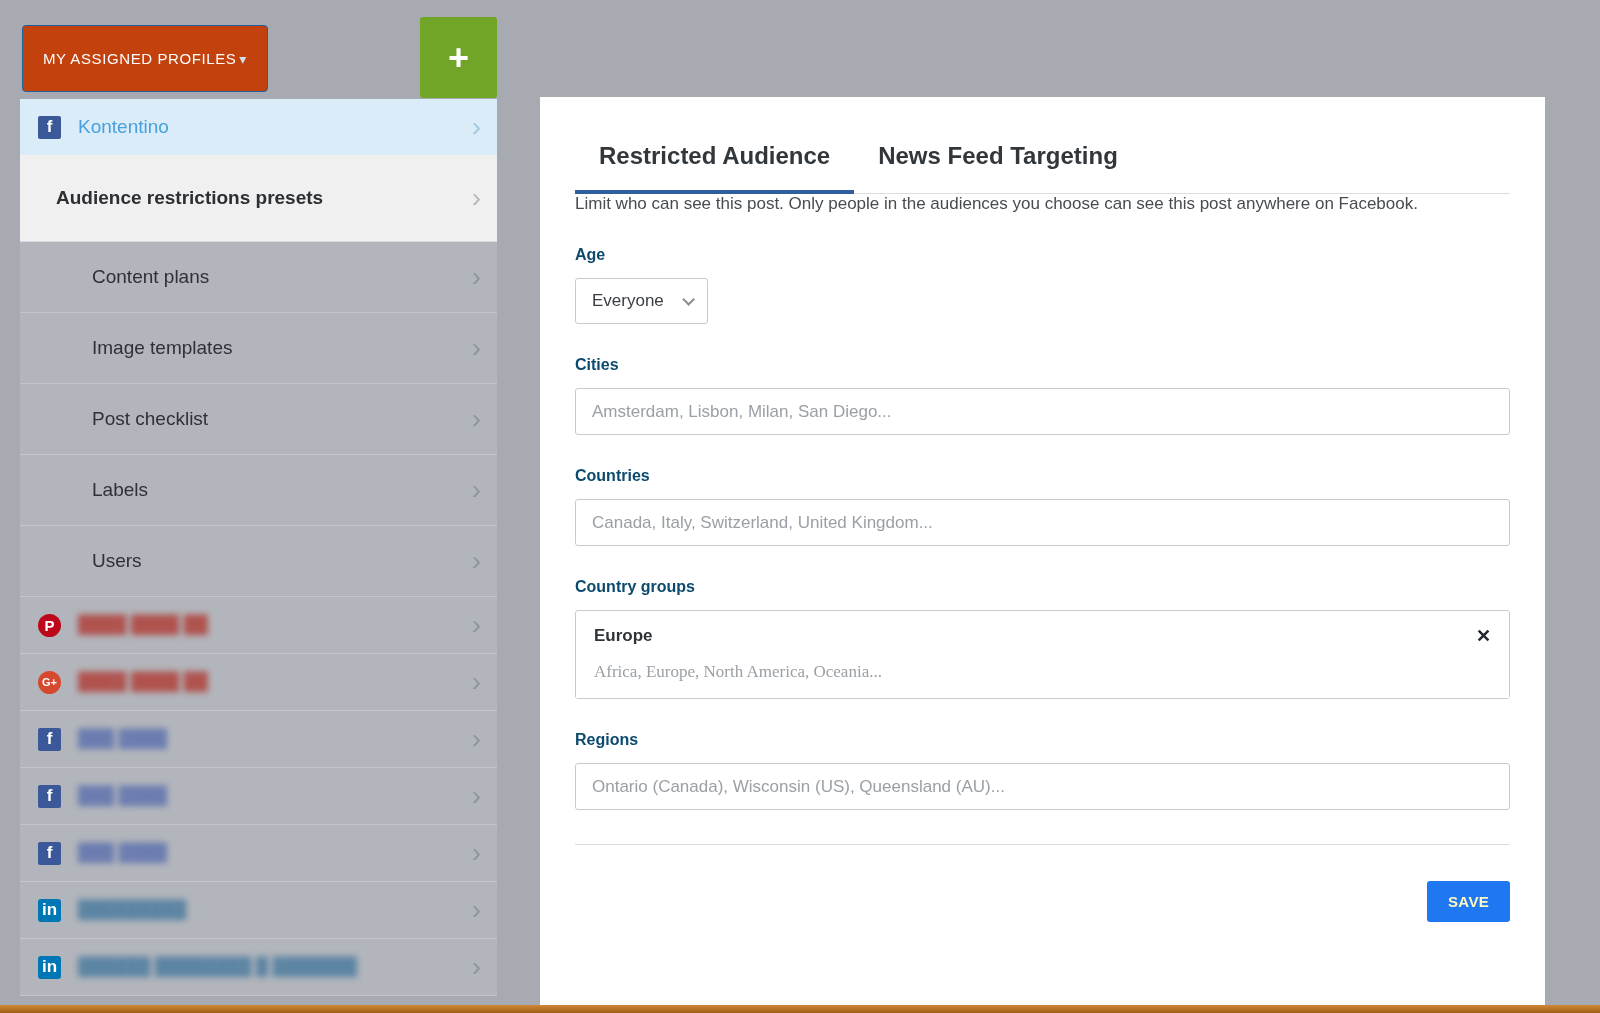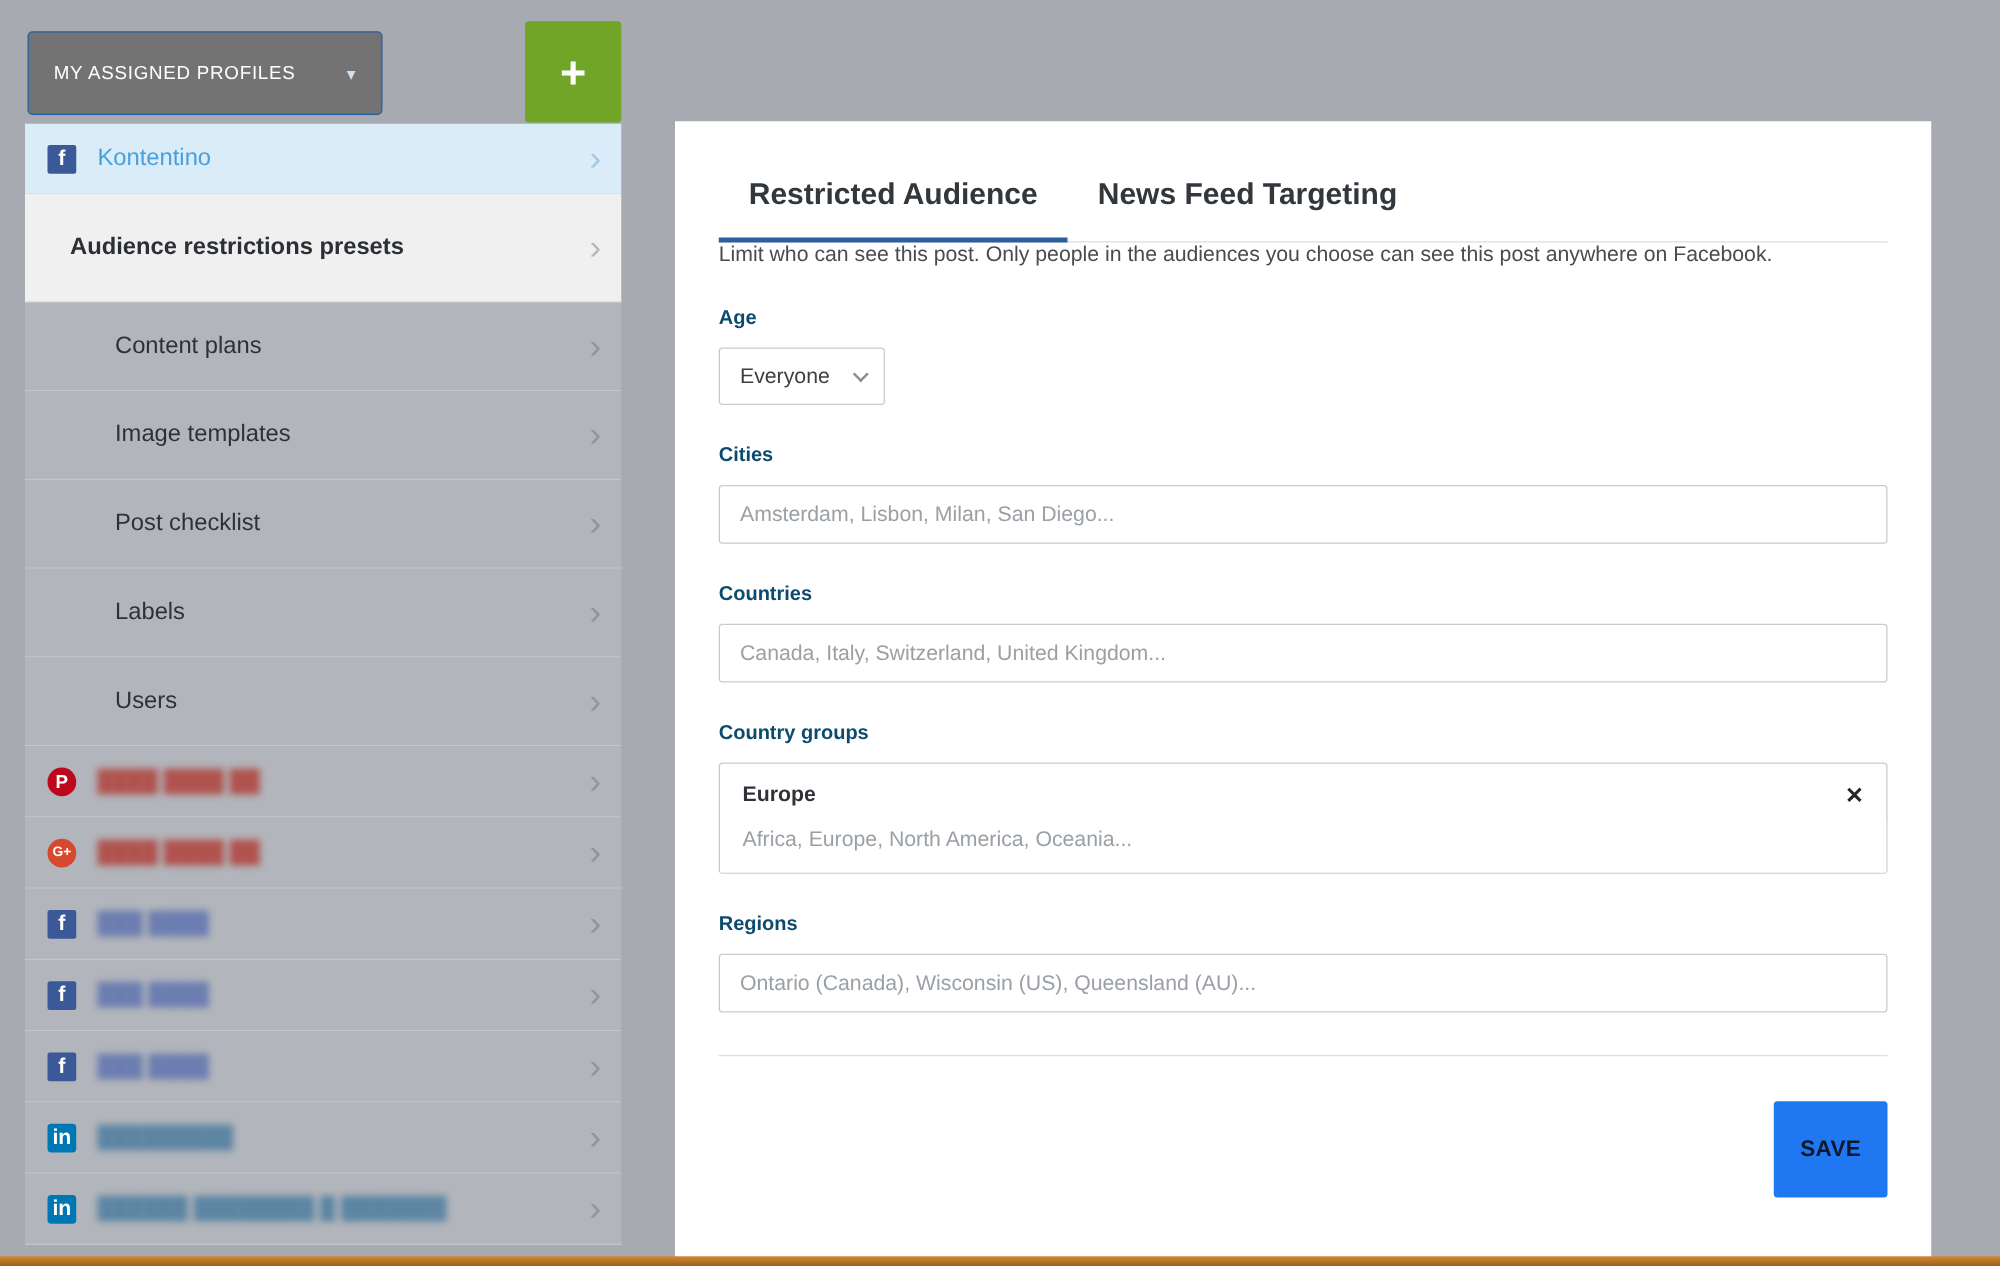--- a/index.html
+++ b/index.html
@@ -8,22 +8,22 @@
     width:1600px; height:1013px;
     background:#a7abb1;
     font-family:"Liberation Sans", sans-serif;
     position:relative;
     overflow:hidden;
   }
 
   
   .profiles-btn {
     position:absolute; left:22px; top:25px;
-    width:284px; height:67px;
-    background:#737373; border:1px solid #235f9f; border-radius:4px;
+    width:246px; height:67px;
+    background:#c2410c; border:1px solid #235f9f; border-radius:4px;
     color:#fff; font-size:15px; letter-spacing:.6px;
     display:flex; align-items:center; justify-content:space-between;
     padding:0 20px; cursor:pointer;
   }
   .profiles-btn .caret { font-size:14px; color:#cfe0f2; }
 
   .add-btn {
     position:absolute; left:420px; top:17px;
     width:77px; height:81px;
     background:#71a527; border-radius:3px;
@@ -117,31 +117,31 @@
   .text-input::placeholder { color:#9aa0a5; opacity:1; }
 
   .cg-box { margin-top:14px; border:1px solid #c8cacc; border-radius:3px; background:#fff; }
   .cg-selected {
     display:flex; align-items:center; justify-content:space-between;
     padding:15px 18px 10px; font-size:17px; font-weight:700; color:#2f3338;
   }
   .cg-remove { font-size:18px; font-weight:700; color:#24272b; cursor:pointer; line-height:1; }
   .cg-input {
     width:100%; border:none; outline:none; padding:6px 18px 16px;
-    font-size:17px; color:#ec4899; font-family:Liberation Sans, sans-serif;
+    font-size:17px; color:#ec4899; font-family:Liberation Serif, serif;
   }
   .cg-input::placeholder { color:#9aa0a5; opacity:1; }
 
   .divider { margin-top:34px; border:none; border-top:1px solid #ddd; }
 
   .actions { margin-top:36px; display:flex; justify-content:flex-end; }
   .save-btn {
-    background:#1f78f2; color:#0f172a; border:none; border-radius:3px;
-    font-size:18px; font-weight:600; letter-spacing:.3px;
-    padding:28px 21px; cursor:pointer;
+    background:#1f78f2; color:#fef9c3; border:none; border-radius:3px;
+    font-size:15px; font-weight:600; letter-spacing:.3px;
+    padding:12px 21px; cursor:pointer;
     font-family:"Liberation Sans", sans-serif;
   }
 
   .bottom-bar {
     position:absolute; left:0; right:0; bottom:0; height:8px;
     background:linear-gradient(#d08a36, #9c5e16);
   }
 </style>
 </head>
 <body>

